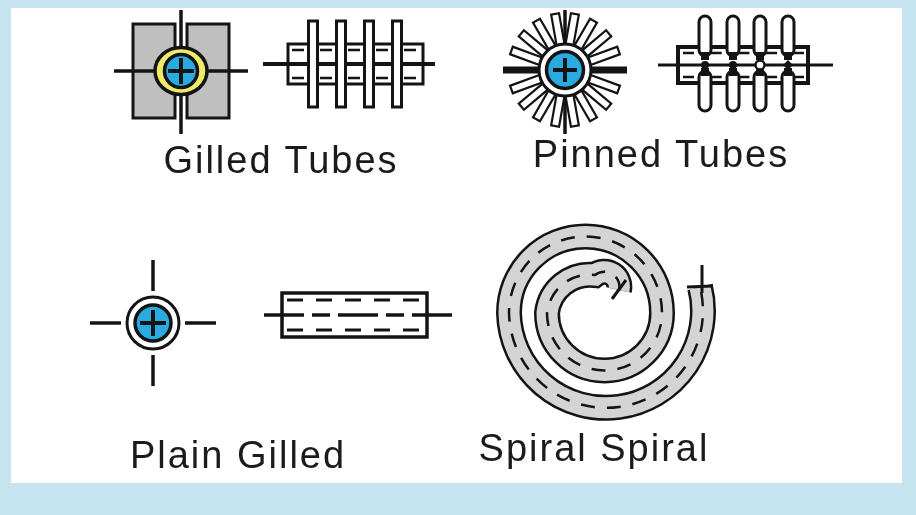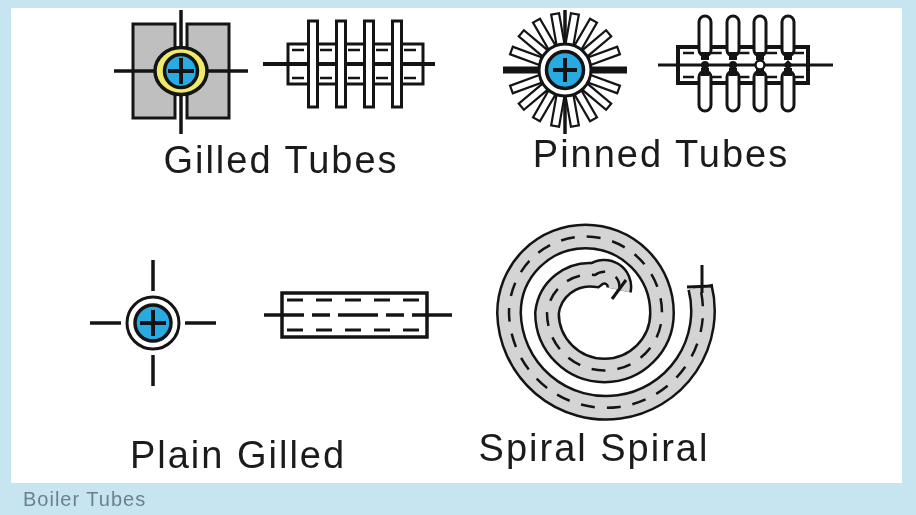--- a/index.html
+++ b/index.html
@@ -171,14 +171,13 @@
       <path d="M 159 82 A 15 15 0 0 0 135 67 A 43 43 0 0 0 87 105 A 57.5 57.5 0 0 0 202 105 A 76.5 76.5 0 0 0 49 105 A 97 97 0 1 0 240 79" fill="none" stroke="#141414" stroke-width="2.5" stroke-dasharray="14 12"></path>
       <line x1="166" y1="72" x2="152" y2="91" stroke="#141414" stroke-width="3"></line>
       <line x1="227" y1="79" x2="253" y2="78" stroke="#141414" stroke-width="3"></line>
       <line x1="242" y1="57" x2="242" y2="85" stroke="#141414" stroke-width="3"></line>
     </svg>
 
     <div class="tube-label" style="left:583px; top:419px;">Spiral Spiral</div>
 
   </div>
 
-  <div class="caption">Boiler Tubes</div>
 </div>
 
 </body></html>

